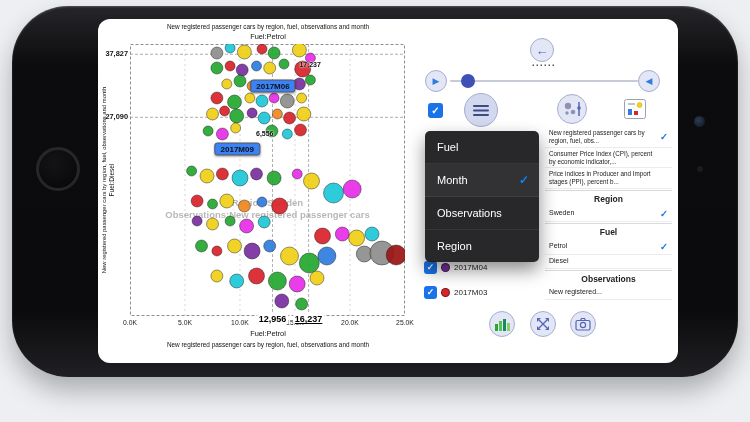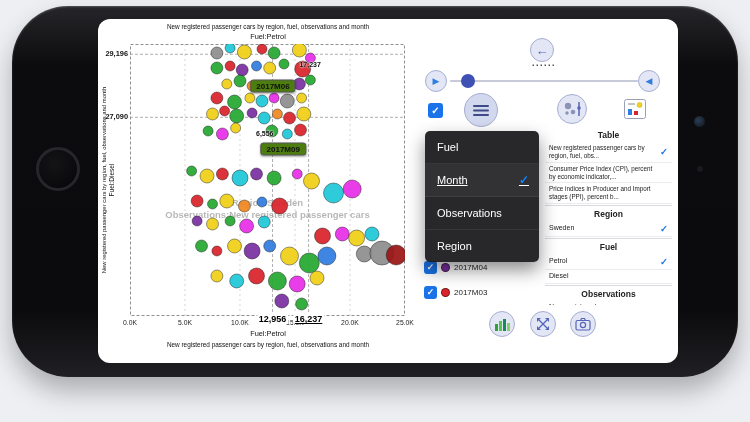--- a/index.html
+++ b/index.html
@@ -19,39 +19,39 @@
   .c-sub{position:absolute;left:20px;top:13px;width:300px;text-align:center;font-size:7.4px;color:#111;}
   #plot-svg{position:absolute;left:32px;top:25px;}
   .ylabel{position:absolute;left:3px;top:297px;width:272px;transform-origin:0 0;transform:rotate(-90deg);
     text-align:center;font-size:5.9px;color:#111;line-height:1.2;}
   .ylabel .l2{font-size:6.6px;}
   .ytick{position:absolute;left:4px;width:26px;text-align:right;font-size:7.4px;font-weight:bold;color:#111;z-index:2;}
   .xtick{position:absolute;top:300px;width:28px;text-align:center;font-size:6.8px;color:#222;}
   .xhl{position:absolute;top:295px;transform:translateX(-50%);font-size:9px;font-weight:bold;color:#000;background:#fff;padding:0 2px;z-index:2;}
   .c-xlabel{position:absolute;left:20px;top:310px;width:300px;text-align:center;font-size:7.4px;color:#111;}
   .c-btitle{position:absolute;left:20px;top:322px;width:300px;text-align:center;font-size:6.4px;color:#111;}
-  .ann-box{position:absolute;transform:translate(-50%,-50%);background:#4d7c0f;border:1px solid #555;border-radius:3px;
+  .ann-box{position:absolute;transform:translate(-50%,-50%);background:#3b82f6;border:1px solid #555;border-radius:3px;
     padding:1px 5px;font-size:8px;font-weight:bold;color:#111;box-shadow:0 1px 2px rgba(0,0,0,.3);z-index:3;white-space:nowrap;}
   .ann-val{position:absolute;transform:translate(-50%,-50%);font-size:7px;font-weight:bold;color:#111;
     text-shadow:0 0 2px #fff,0 0 2px #fff;z-index:3;white-space:nowrap;}
 
   
   .leg-row{position:absolute;left:326px;height:14px;display:flex;align-items:center;gap:4px;z-index:1;}
   .checkbox{width:13px;height:13px;border-radius:3px;background:#1a73e8;color:#fff;font-size:9px;line-height:13px;
     text-align:center;font-weight:bold;flex:0 0 auto;}
   .leg-dot{width:9px;height:9px;border-radius:50%;border:1px solid rgba(0,0,0,.45);box-sizing:border-box;flex:0 0 auto;}
   .leg-lab{font-size:8px;color:#222;}
 
   
   .dropdown{position:absolute;left:327px;top:112px;width:114px;background:rgba(24,24,27,.93);border-radius:5px;
     box-shadow:0 8px 18px rgba(0,0,0,.45);z-index:6;overflow:hidden;}
   .dd-item{height:32px;display:flex;align-items:center;justify-content:space-between;padding:0 10px 0 12px;
     color:#fff;font-size:11px;border-bottom:1px solid rgba(255,255,255,.07);}
   .dd-item:last-child{border-bottom:none;}
-  .dd-item.sel{background:rgba(255,255,255,.05);text-decoration:underline;}
+  .dd-item.sel{background:rgba(255,255,255,.05);}
   .dd-chk{color:#0a84ff;font-weight:bold;font-size:12px;}
 
   
   .circle{position:absolute;border-radius:50%;background:#e3e6f4;border:1px solid #a6aed2;box-sizing:border-box;
     display:flex;align-items:center;justify-content:center;}
   .glyph-blue{color:#2f7de0;font-size:9px;line-height:1;}
   .glyph-back{color:#4f5fc0;font-size:13px;font-weight:bold;line-height:1;}
   .page-dots{position:absolute;left:426px;top:39px;width:40px;text-align:center;font-size:9px;font-weight:bold;
     letter-spacing:1.5px;color:#3a3a3a;}
   .track{position:absolute;left:352px;top:61px;width:188px;height:2px;background:#c6cad9;border-radius:1px;}
@@ -253,21 +253,20 @@
         <svg width="22" height="20" viewBox="0 0 22 20">
           <rect x="0.5" y="0.5" width="21" height="19" rx="2" fill="#ffffff" stroke="#9aa0b5"></rect>
           <circle cx="15.5" cy="6" r="2.5" fill="#f2d21f" stroke="#c9a90c" stroke-width="0.5"></circle>
           <rect x="4" y="10" width="4" height="6" fill="#2f7de0"></rect>
           <rect x="10" y="12" width="4" height="4" fill="#d8242a"></rect>
           <line x1="4" y1="5" x2="11" y2="5" stroke="#888" stroke-width="1"></line>
         </svg>
       </div>
 
       <div class="catalog" id="catalog">
-          <div class="sec-head first">Table</div>
           <div class="cat-item two">
             <span class="txt">New registered passenger cars by region, fuel, obs...</span>
             <span class="cat-chk">✓</span>
           </div>
           <div class="cat-item two">
             <span class="txt">Consumer Price Index (CPI), percent by economic indicator,...</span>
           </div>
           <div class="cat-item two">
             <span class="txt">Price indices in Producer and Import stages (PPI), percent b...</span>
           </div>
@@ -307,29 +306,29 @@
             <polygon points="13,13 9,13 13,9" fill="#5565b8"></polygon>
         </svg>
       </div>
       <div class="circle" style="left:472px;top:292px;width:26px;height:26px;">
         <svg width="16" height="14" viewBox="0 0 16 14">
           <rect x="1" y="3.5" width="14" height="9.5" rx="1.5" fill="none" stroke="#5565b8" stroke-width="1.2"></rect>
           <path d="M5.5 3.5 L6.5 1.5 H9.5 L10.5 3.5" fill="none" stroke="#5565b8" stroke-width="1.2"></path>
           <circle cx="8" cy="8" r="2.6" fill="none" stroke="#5565b8" stroke-width="1.2"></circle>
         </svg>
       </div>
-    <div class="ytick" style="top: 30.2583px;">29,196</div>
+    <div class="ytick" style="top: 30.2583px;">37,827</div>
         <div class="ytick" style="top: 93.3105px;">27,090</div>
         <div class="xtick" style="left: 18px;">0.0K</div>
         <div class="xtick" style="left: 73px;">5.0K</div>
         <div class="xtick" style="left: 128px;">10.0K</div>
         <div class="xtick" style="left: 183px;">15.0K</div>
         <div class="xtick" style="left: 238px;">20.0K</div>
         <div class="xtick" style="left: 293px;">25.0K</div>
         <div class="xhl" style="left: 174.516px; text-align: center;">12,956</div>
         <div class="xhl" style="left: 210.607px; text-decoration: underline;">16,237</div>
         <div class="ann-box" style="left: 175px; top: 67.16px;">2017M06</div>
         <div class="ann-val" style="left: 212.125px; top: 45.4px;">17,237</div>
-        <div class="ann-box" style="left: 139.25px; top: 129.72px; margin-left: 46px;">2017M09</div>
+        <div class="ann-box" style="left: 139.25px; top: 129.72px;">2017M09</div>
         <div class="ann-val" style="left: 166.75px; top: 113.944px;">6,556</div>
       </div>
   </div>
 </div>
 
 </body></html>

